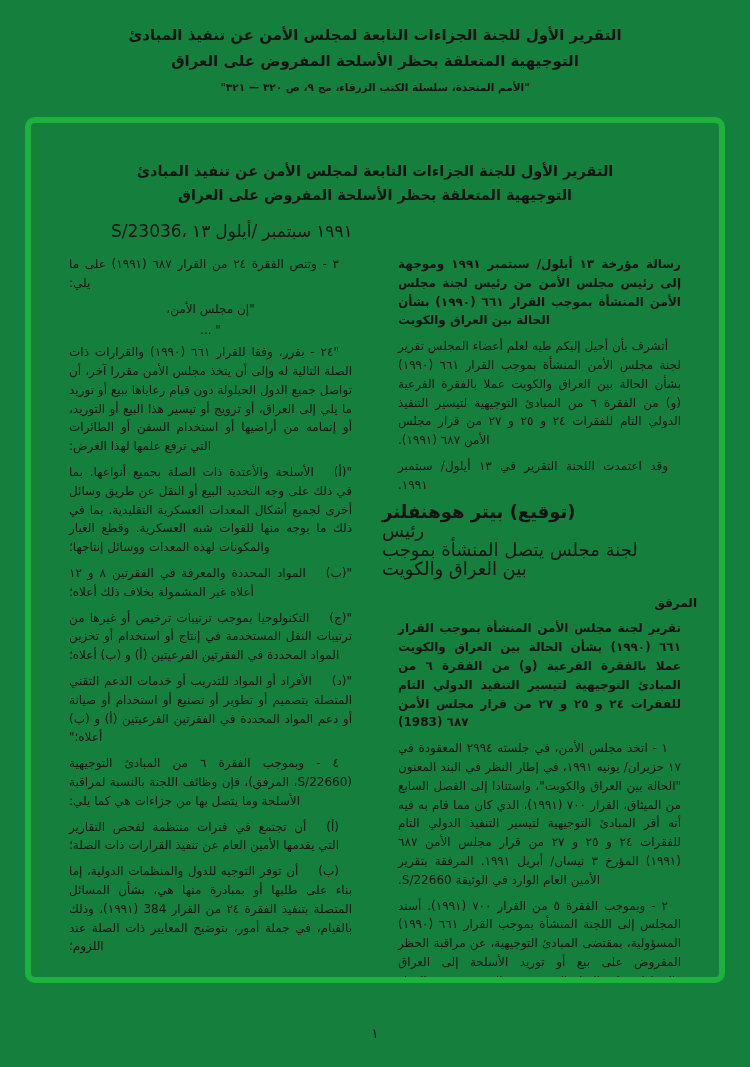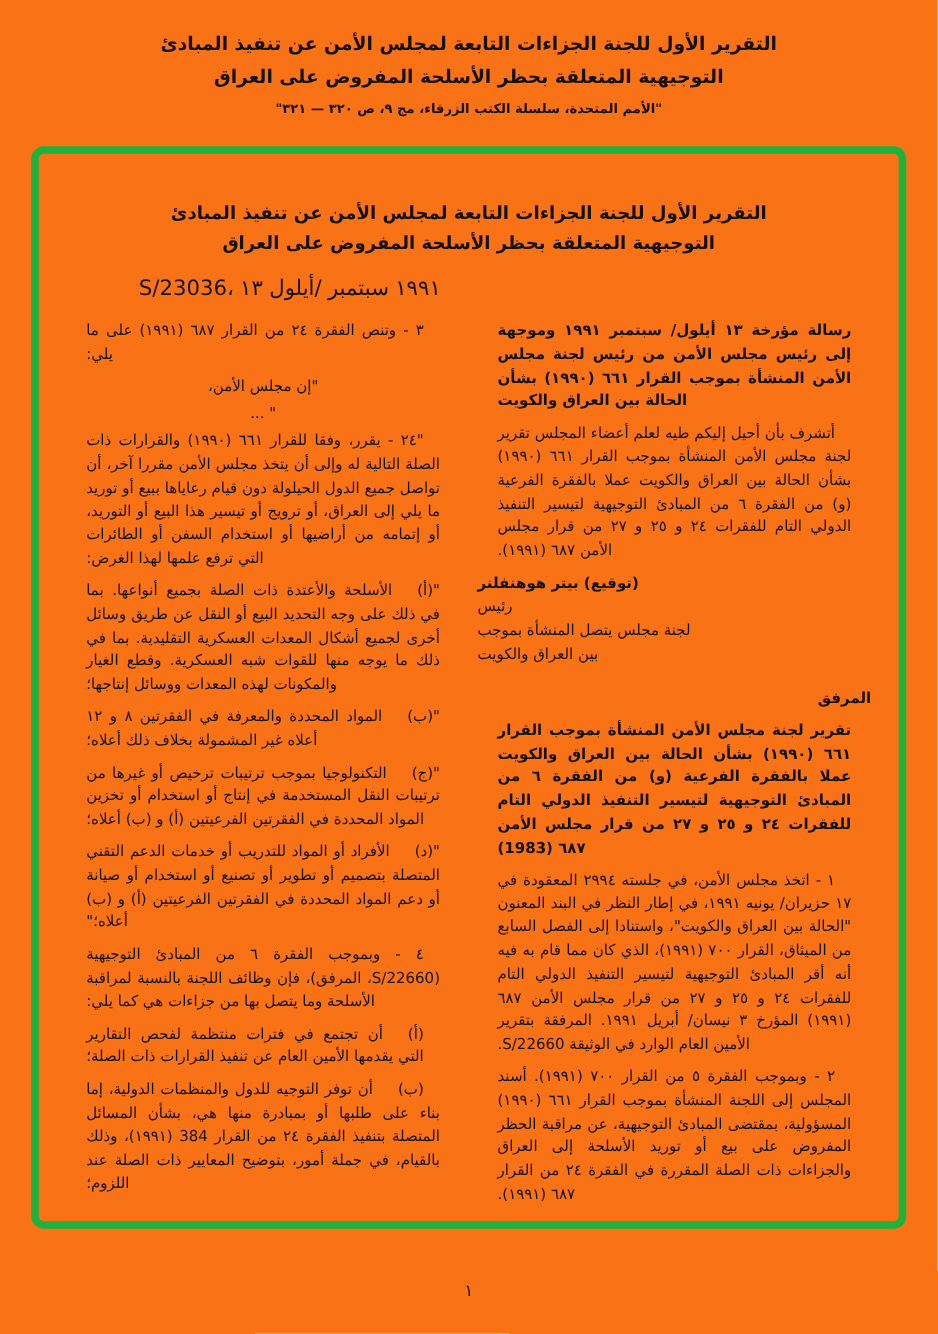--- a/index.html
+++ b/index.html
@@ -1,16 +1,16 @@
 <!DOCTYPE html>
 <html lang="ar"><head>
 <meta charset="utf-8">
 <style>
   html,body{margin:0;padding:0;background:#e8e8e8;}
-  .canvas{position:relative;width:750px;height:1067px;background:#f97316;margin:0 auto;
+  .canvas{position:relative;width:750px;height:1067px;background:#15803d;margin:0 auto;
           font-family:"DejaVu Sans",sans-serif;color:#121212;overflow:hidden;}
   
   .page-header{padding-top:22px;text-align:center;direction:rtl;}
   .page-header .ht{font-weight:bold;font-size:15px;line-height:26px;}
   .page-header .hs{font-weight:bold;font-size:10.5px;margin-top:7px;}
   
   .doc-frame{box-sizing:border-box;width:700px;height:866px;margin:24px auto 0;
              border:6px solid #1cb23c;border-radius:10px;padding:28px 22px 0;
              overflow:hidden;direction:rtl;}
   .doc-title{text-align:center;font-weight:bold;font-size:14.5px;line-height:24px;margin-top:8px;}
@@ -19,21 +19,21 @@
   
   .columns{display:flex;gap:14px;margin-top:14px;direction:rtl;}
   .col{flex:1 1 0;min-width:0;}
   .col p{margin:0 16px 7px;font-size:12px;line-height:18.8px;}
   p.justify{text-align:justify;text-align-last:left;}
   p.indent{text-indent:13px;}
   p.bold{font-weight:bold;}
   p.center{text-align:center;margin-bottom:3px;}
   p.annex{text-align:right;font-weight:bold;margin:16px 0 7px;}
   .item .lbl{margin-left:20px;}
-  .sig{text-align:left;margin:4px 0 10px;font-size:12px;line-height:19px;}
+  .sig{text-align:left;margin:4px 0 10px;font-size:18px;line-height:19px;}
   .sig .sig-line{display:block;}
   .sig .sig-line.b{font-weight:bold;}
   
   .page-number{position:absolute;left:0;right:0;bottom:26px;text-align:center;
                font-size:13px;direction:rtl;}
 </style>
 </head>
 <body>
 
 <div class="canvas">
@@ -47,20 +47,21 @@
   <div class="doc-frame">
     <div class="doc-title">
       <div>التقرير الأول للجنة الجزاءات التابعة لمجلس الأمن عن تنفيذ المبادئ</div>
       <div>التوجيهية المتعلقة بحظر الأسلحة المفروض على العراق</div>
     </div>
     <div class="dateline" id="dateline"><span class="dl-tok">S/23036،</span><span class="dl-tok">١٣</span><span class="dl-tok">أيلول/</span><span class="dl-tok">سبتمبر</span><span class="dl-tok">١٩٩١</span></div>
     <div class="columns">
       <div class="col" id="col-right">
           <p class="bold justify">رسالة مؤرخة ١٣ أيلول/ سبتمبر ١٩٩١ وموجهة إلى رئيس مجلس الأمن من رئيس لجنة مجلس الأمن المنشأة بموجب القرار ٦٦١ (١٩٩٠) بشأن الحالة بين العراق والكويت</p>
           <p class="justify indent">أتشرف بأن أحيل إليكم طيه لعلم أعضاء المجلس تقرير لجنة مجلس الأمن المنشأة بموجب القرار ٦٦١ (١٩٩٠) بشأن الحالة بين العراق والكويت عملا بالفقرة الفرعية (و) من الفقرة ٦ من المبادئ التوجيهية لتيسير التنفيذ الدولي التام للفقرات ٢٤ و ٢٥ و ٢٧ من قرار مجلس الأمن ٦٨٧ (١٩٩١).</p>
+          <p class="justify indent">وقد اعتمدت اللجنة التقرير في ١٣ أيلول/ سبتمبر ١٩٩١.</p>
           <div class="sig">
             <span class="sig-line b">(توقيع) بيتر هوهنفلنر</span>
             <span class="sig-line">رئيس</span>
             <span class="sig-line">لجنة مجلس يتصل المنشأة بموجب</span>
             <span class="sig-line">بين العراق والكويت</span>
           </div>
           <p class="annex">المرفق</p>
           <p class="bold justify">تقرير لجنة مجلس الأمن المنشأة بموجب القرار ٦٦١ (١٩٩٠) بشأن الحالة بين العراق والكويت عملا بالفقرة الفرعية (و) من الفقرة ٦ من المبادئ التوجيهية لتيسير التنفيذ الدولي التام للفقرات ٢٤ و ٢٥ و ٢٧ من قرار مجلس الأمن ٦٨٧ (1983)</p>
           <p class="justify indent">١ - اتخذ مجلس الأمن، في جلسته ٢٩٩٤ المعقودة في ١٧ حزيران/ يونيه ١٩٩١، في إطار النظر في البند المعنون "الحالة بين العراق والكويت"، واستنادا إلى الفصل السابع من الميثاق، القرار ٧٠٠ (١٩٩١)، الذي كان مما قام به فيه أنه أقر المبادئ التوجيهية لتيسير التنفيذ الدولي التام للفقرات ٢٤ و ٢٥ و ٢٧ من قرار مجلس الأمن ٦٨٧ (١٩٩١) المؤرخ ٣ نيسان/ أبريل ١٩٩١. المرفقة بتقرير الأمين العام الوارد في الوثيقة S/22660.</p>
           <p class="justify indent">٢ - وبموجب الفقرة ٥ من القرار ٧٠٠ (١٩٩١). أسند المجلس إلى اللجنة المنشأة بموجب القرار ٦٦١ (١٩٩٠) المسؤولية، بمقتضى المبادئ التوجيهية، عن مراقبة الحظر المفروض على بيع أو توريد الأسلحة إلى العراق والجزاءات ذات الصلة المقررة في الفقرة ٢٤ من القرار ٦٨٧ (١٩٩١).</p>

